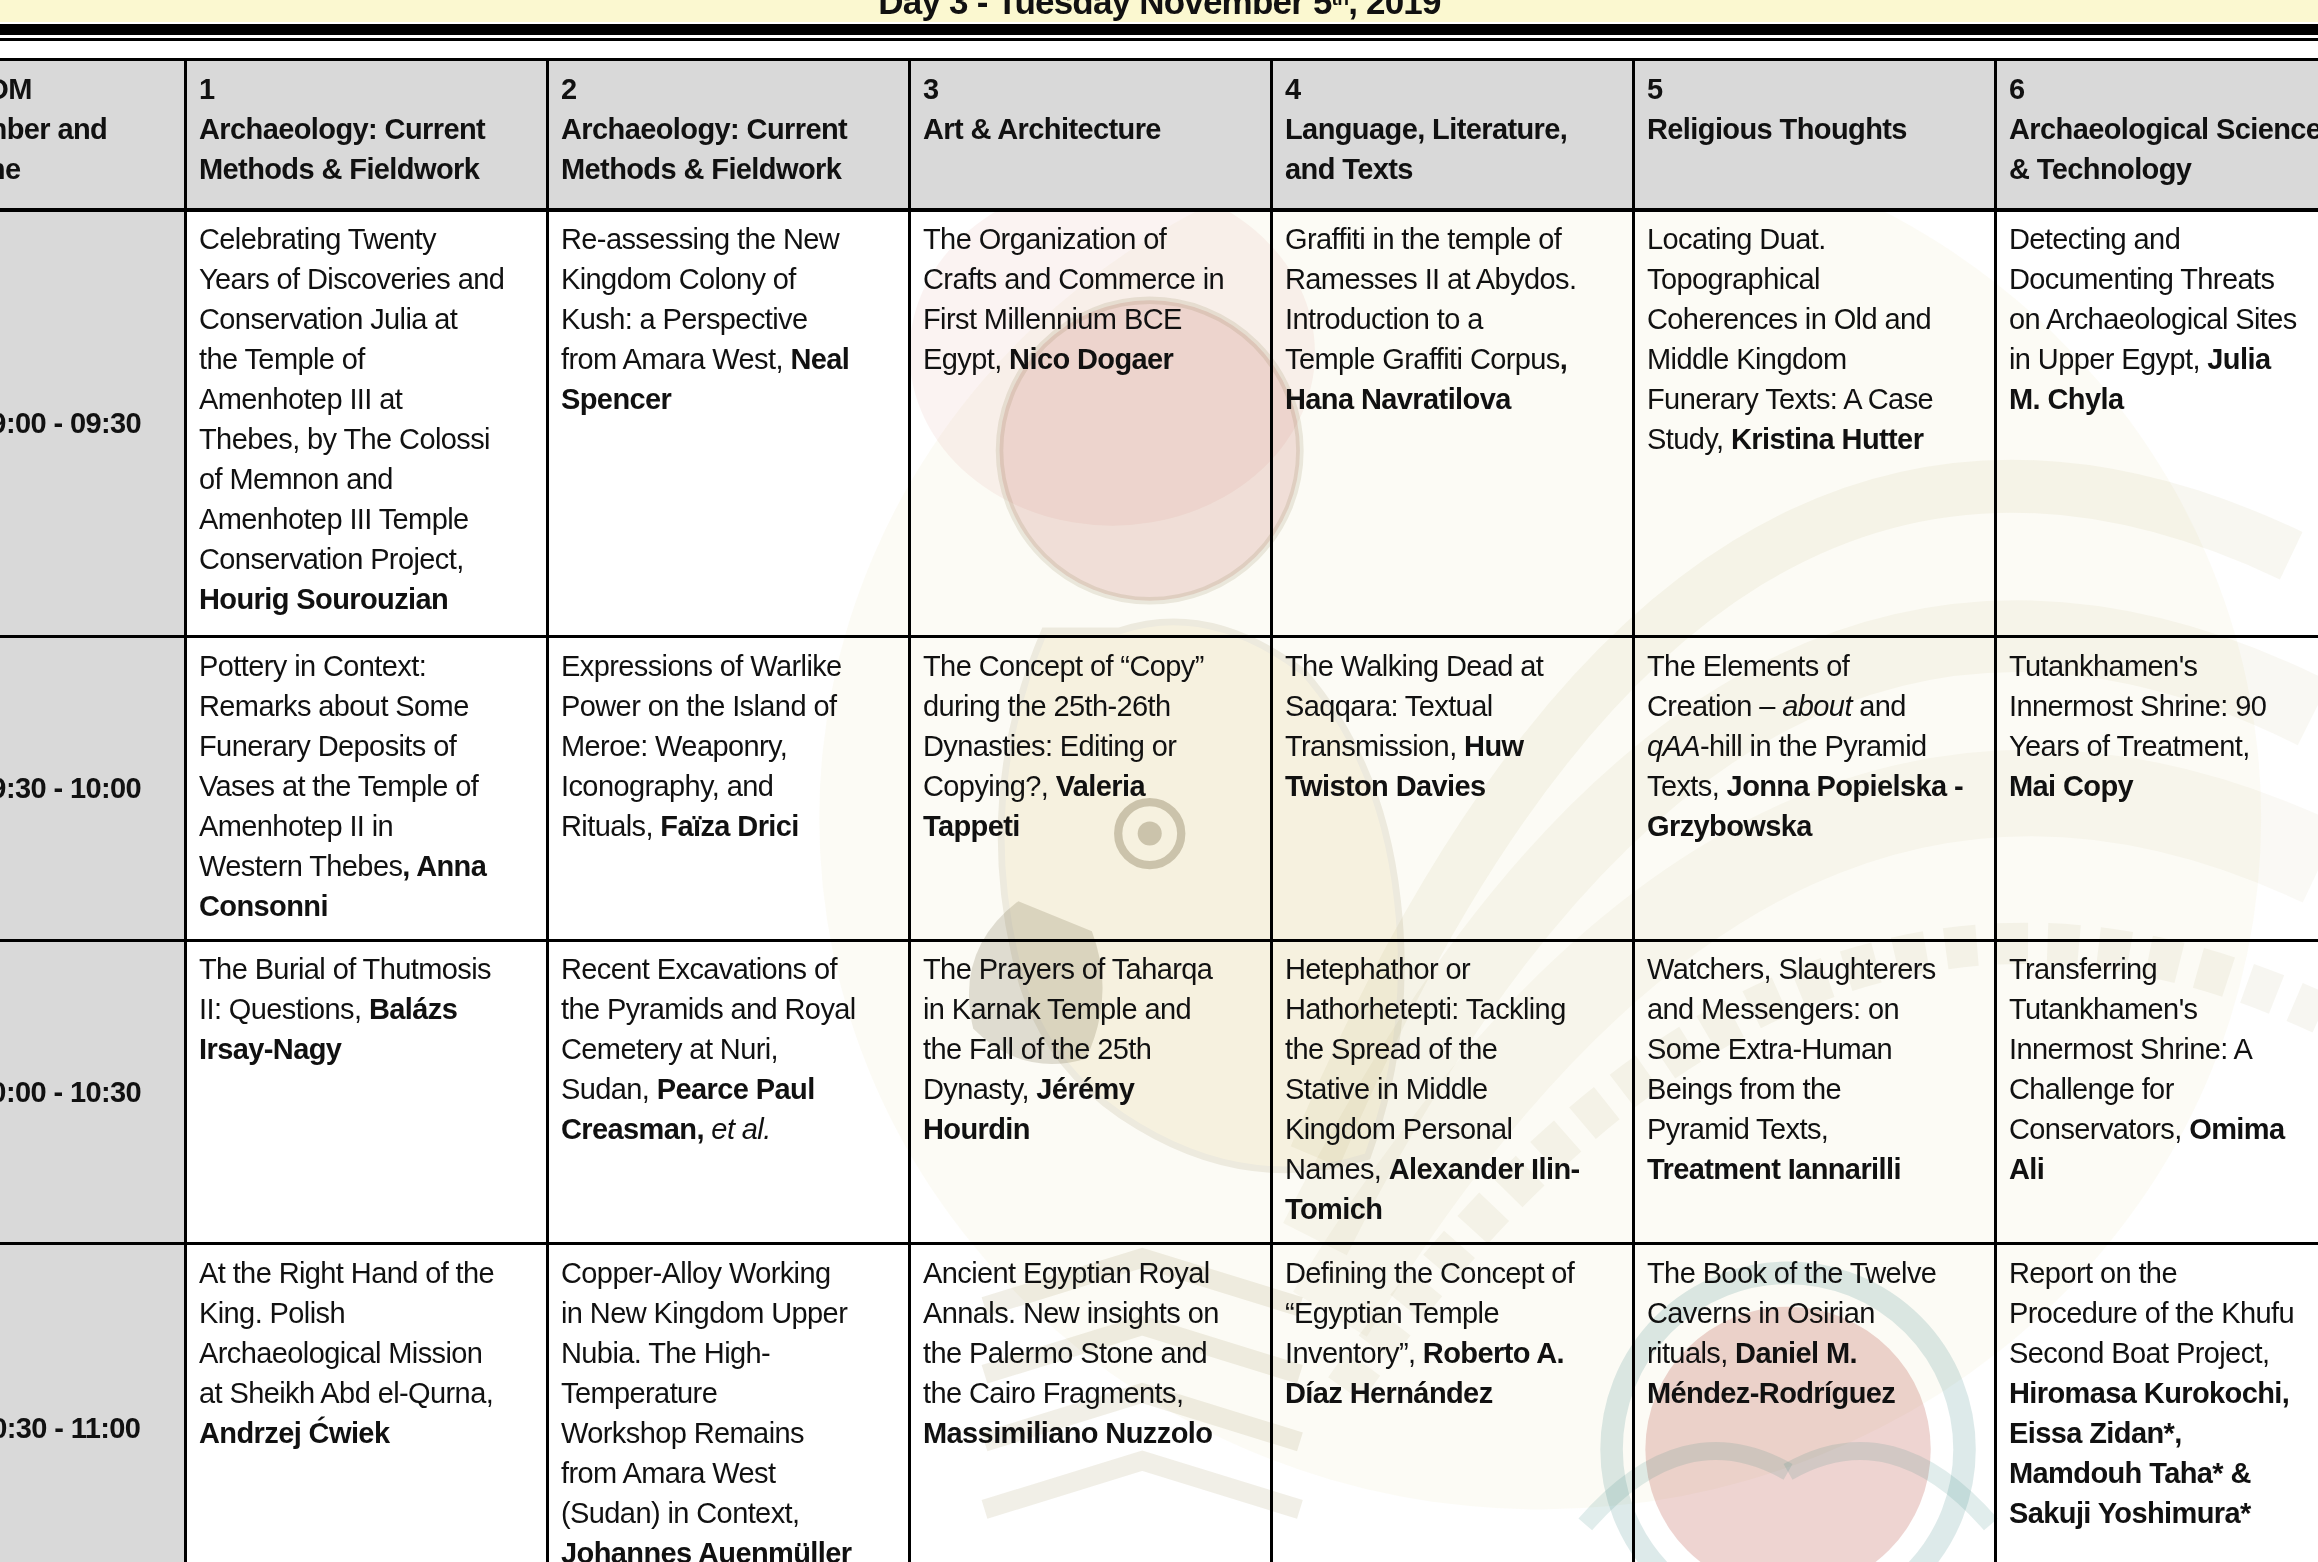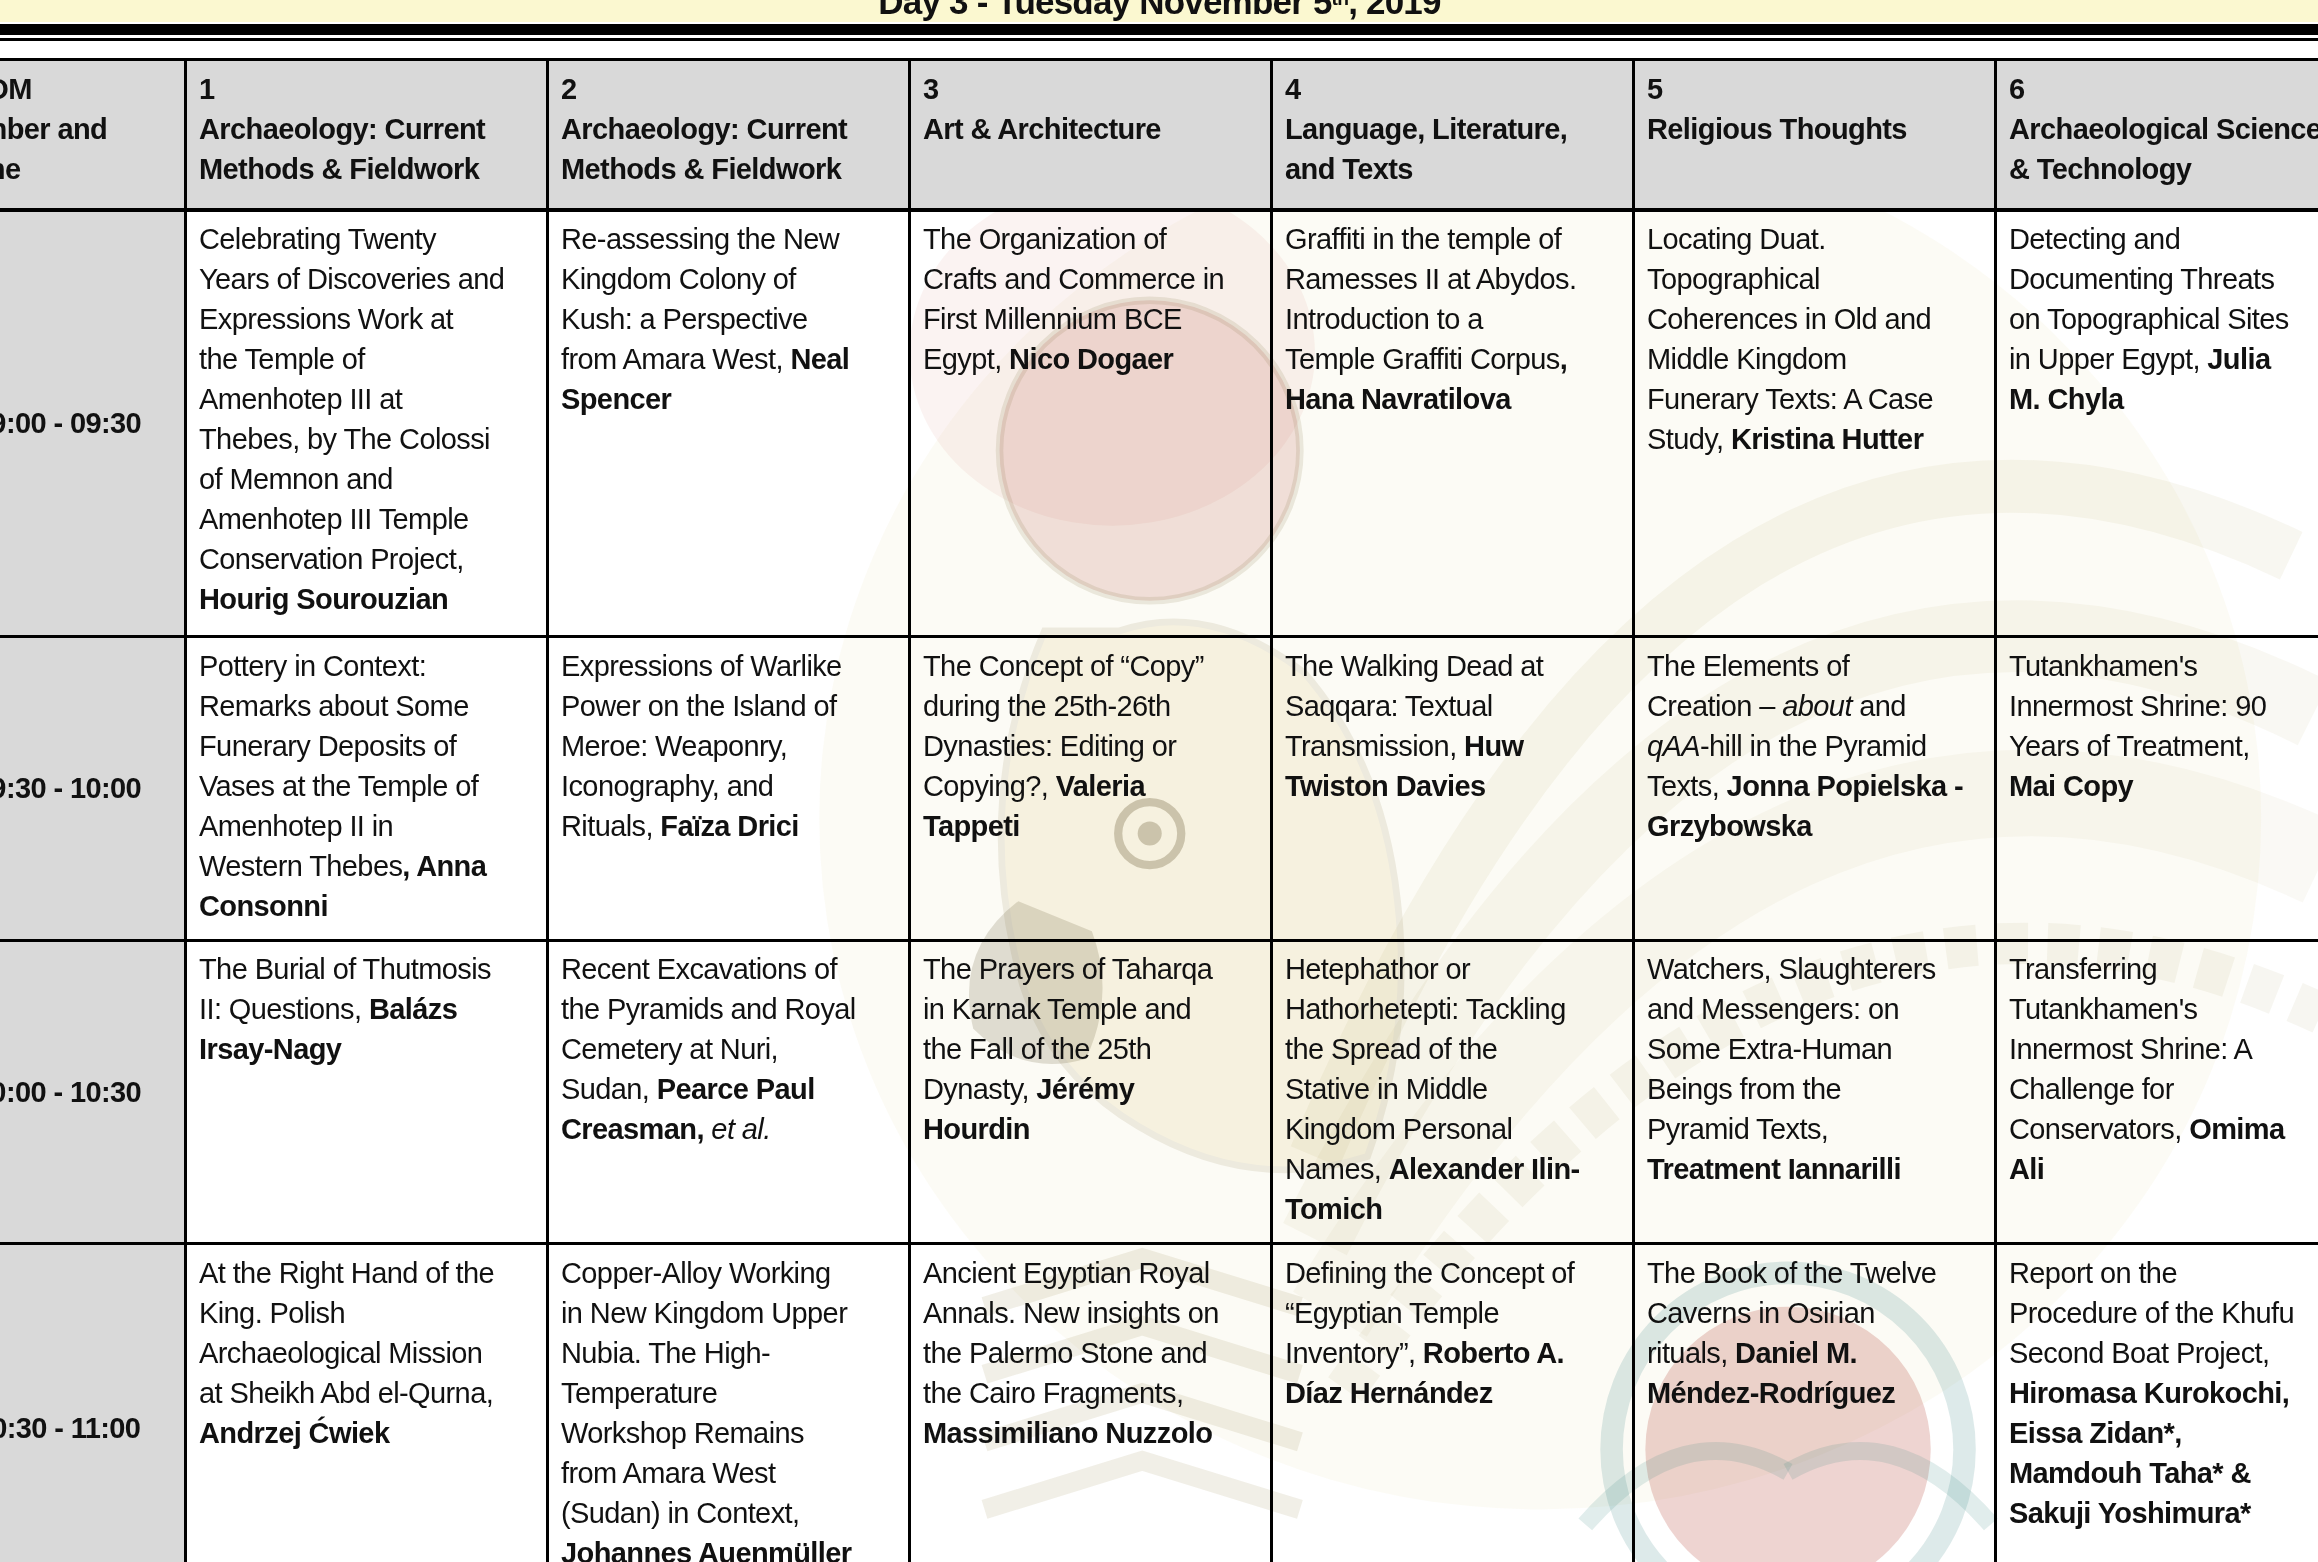--- a/index.html
+++ b/index.html
@@ -137,21 +137,21 @@
 &amp; Technology</div>
             </th>
           </tr>
         </thead>
       <tbody id="tbody">
           <tr class="r1">
             <td class="time">09:00 - 09:30</td>
             <td class="session">
               <div class="pre"><span>Celebrating Twenty
 Years of Discoveries and
-Expressions Work at
+Conservation Julia at
 the Temple of
 Amenhotep III at
 Thebes, by The Colossi
 of Memnon and
 Amenhotep III Temple
 Conservation Project,
 </span><span class="s-b">Hourig Sourouzian</span></div>
             </td>
             <td class="session">
               <div class="pre"><span>Re-assessing the New
@@ -177,21 +177,21 @@
               <div class="pre"><span>Locating Duat.
 Topographical
 Coherences in Old and
 Middle Kingdom
 Funerary Texts: A Case
 Study, </span><span class="s-b">Kristina Hutter</span></div>
             </td>
             <td class="session">
               <div class="pre"><span>Detecting and
 Documenting Threats
-on Topographical Sites
+on Archaeological Sites
 in Upper Egypt, </span><span class="s-b">Julia
 M. Chyla</span></div>
             </td>
           </tr>
           <tr class="r2">
             <td class="time">09:30 - 10:00</td>
             <td class="session">
               <div class="pre"><span>Pottery in Context:
 Remarks about Some
 Funerary Deposits of

